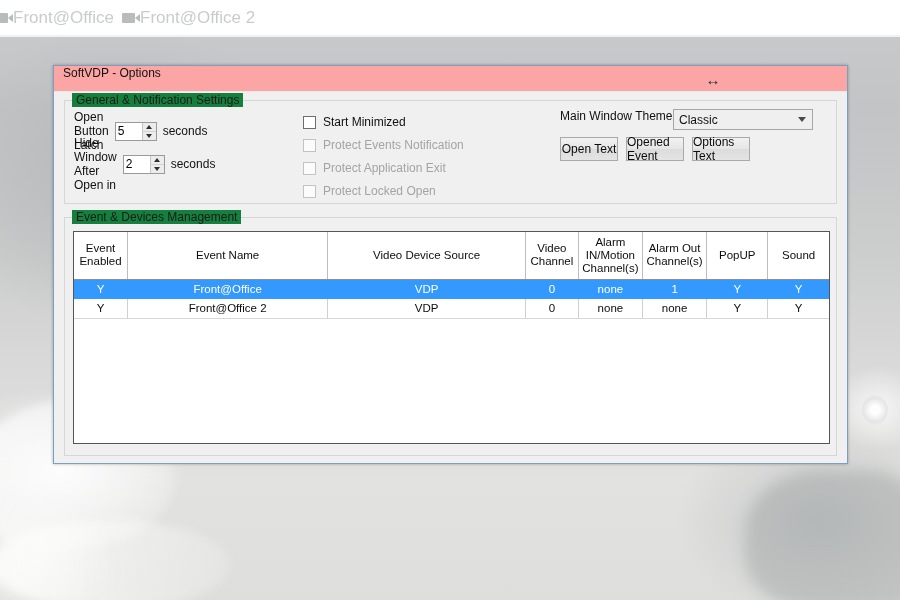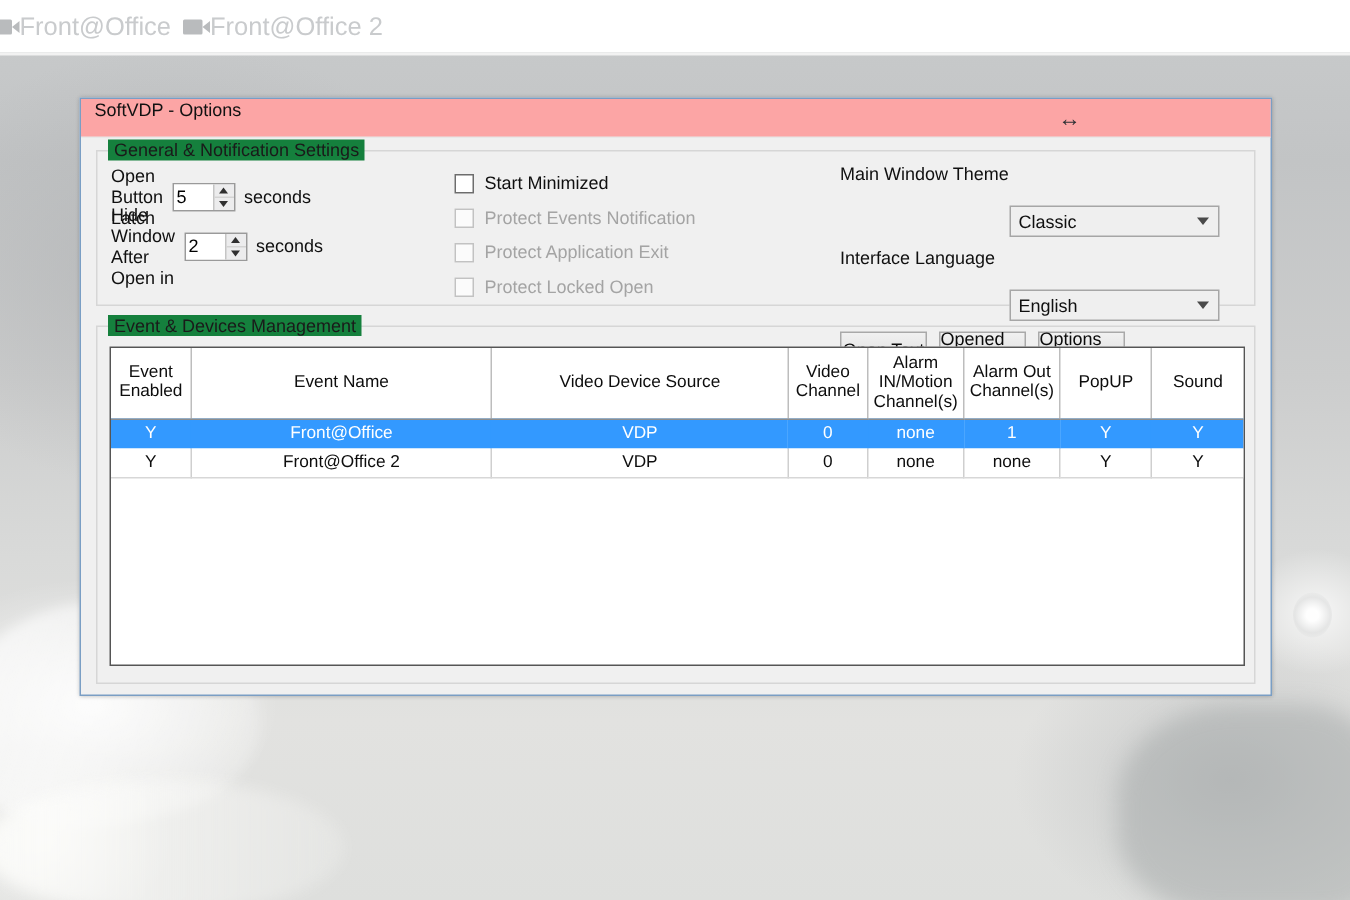--- a/index.html
+++ b/index.html
@@ -175,21 +175,21 @@
 
   
   #gen-right { position: absolute; left: 495px; top: 8px; width: 265px; }
   .combo-row { display: flex; align-items: flex-start; margin-bottom: 7px; }
   .combo-row .lbl { width: 113px; }
   .combo {
     width: 140px; height: 21px;
     border: 1px solid #a6a6a6; background: #efefef;
     display: flex; align-items: center; justify-content: space-between;
     padding: 0 6px 0 5px;
-    font-size: 12px; color: #101010; margin-top: 28px;
+    font-size: 12px; color: #101010;
   }
   .chev {
     width: 0; height: 0;
     border-left: 4px solid transparent; border-right: 4px solid transparent;
     border-top: 5px solid #4a4a4a;
   }
   #text-btn-row { display: flex; gap: 8px; margin-top: 3px; }
 
   
   .btn {
@@ -317,27 +317,20 @@
           <span class="chk dim"></span>
           <span class="lbl dim">Protect Locked Open</span>
         </div>
       </div>
 
       <div id="gen-right">
         <div class="combo-row">
           <span class="lbl">Main Window Theme</span>
           <span class="combo">
             <span>Classic</span>
-            <i class="chev"></i>
-          </span>
-        </div>
-        <div class="combo-row">
-          <span class="lbl">Interface Language</span>
-          <span class="combo">
-            <span>English</span>
             <i class="chev"></i>
           </span>
         </div>
         <div id="text-btn-row">
           <div class="btn">Open Text</div>
           <div class="btn">Opened Event</div>
           <div class="btn">Options Text</div>
         </div>
       </div>
     </div>

